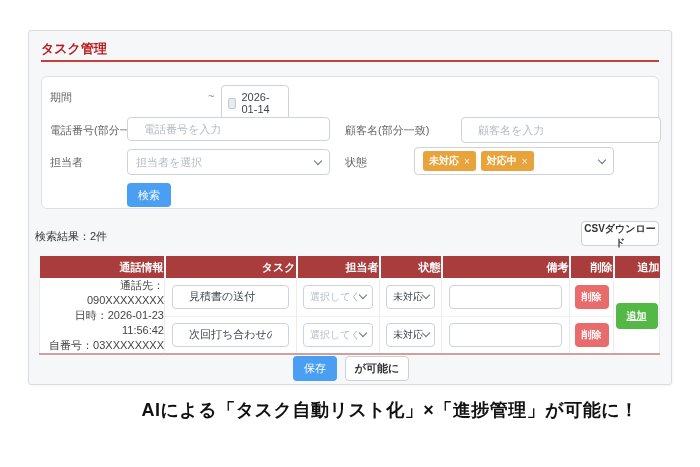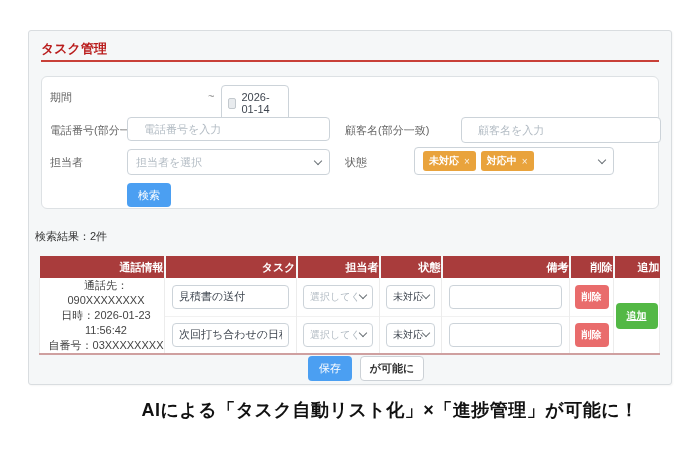--- a/index.html
+++ b/index.html
@@ -51,35 +51,35 @@
   .task-table { position:absolute; left:10px; top:225px; width:620px;
     border-collapse:collapse; table-layout:fixed; }
   .task-table th { background:#a93c3c; color:#fff; font-size:11px; font-weight:bold;
     height:22px; text-align:right; border-right:2px solid #f5f7f8; }
   .task-table th:last-child { border-right:none; }
   .task-table td { background:#fff; height:32px; vertical-align:middle; text-align:center;
     border-right:1px solid #ececec; border-left:1px solid #ececec; }
   .task-table tbody tr:last-child td { border-top:1px solid #f1f1f1; }
   .task-table tbody tr:first-child td { border-top:none; }
   .task-table tbody { border-bottom:2px solid #cfa0a0; }
-  td.call-info { text-align:center; padding-left:8px; font-size:11px; color:#444; line-height:15px; }
+  td.call-info { text-align:right; padding-left:8px; font-size:11px; color:#444; line-height:15px; }
   .cell-input { width:calc(100% - 14px); height:24px; border:1px solid #ccd3d9; border-radius:4px;
-    font-size:11px; color:#3f4650; padding:0 6px; outline:none; text-align:left;
+    font-size:11px; color:#3f4650; padding:0 16px; outline:none; text-align:left;
     font-family:"Liberation Sans","DejaVu Sans",sans-serif; }
   .cell-select { display:inline-flex; align-items:center; justify-content:space-between;
     width:calc(100% - 12px); height:24px; border:1px solid #ccd3d9; border-radius:4px;
     background:#fff; padding:0 6px; font-size:10px; overflow:hidden; white-space:nowrap; }
   .cell-select .ph { color:#b3bcc4; overflow:hidden; }
   .cell-select .val { color:#3f4650; }
   .btn-del { background:#e96c6c; color:#fff; width:34px; height:24px; font-size:10px; font-weight:bold; }
   .btn-add { background:#53b845; color:#fff; width:42px; height:26px; font-size:10px; font-weight:bold;
     text-decoration:underline; }
 
   
-  .footer-actions { position:absolute; left:16px; top:325px; width:100%;
+  .footer-actions { position:absolute; left:1px; top:325px; width:100%;
     display:flex; justify-content:center; gap:8px; }
   .btn-save { width:44px; height:25px; }
   .btn-cancel { width:64px; height:25px; background:#fff; border:1px solid #ccd1d6;
     border-radius:4px; font-size:11px; font-weight:bold; color:#333; }
 
   
   .caption { position:absolute; left:0; top:398px; width:700px; text-align:center;
     font-size:18px; font-weight:bold; color:#111; letter-spacing:.5px;margin-left:40px; }
 </style>
 </head>
@@ -120,20 +120,21 @@
           <span>対応中</span>
           <span class="x">×</span>
         </span>
         <span class="chev"></span>
       </div>
 
       <button class="btn btn-blue btn-search">検索</button>
     </div>
 
     <span class="results-text">検索結果：2件</span>
+    <button class="btn-csv btn">CSVダウンロード</button>
 
     <table class="task-table">
       <colgroup>
         <col style="width:125px">
           <col style="width:132px">
           <col style="width:83px">
         <col style="width:62px">
           <col style="width:128px">
           <col style="width:44px">
           <col style="width:46px">

